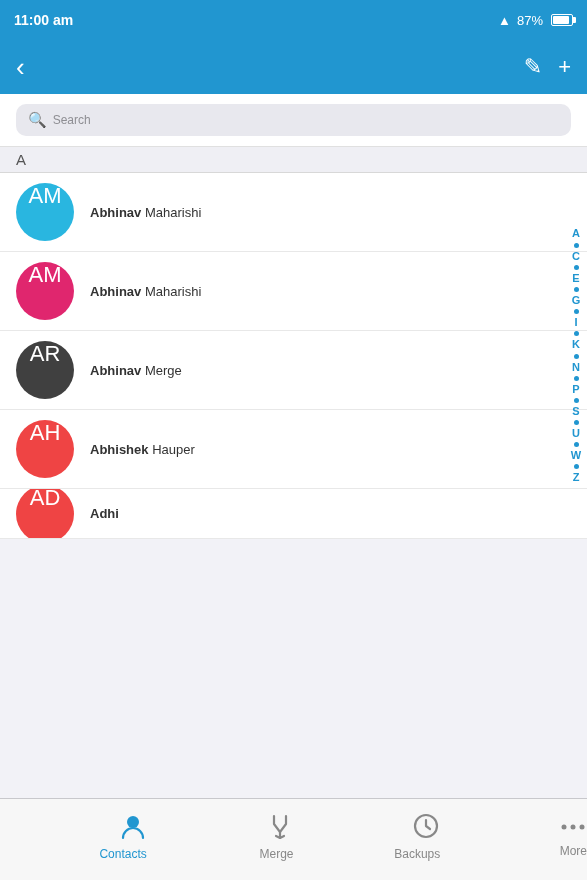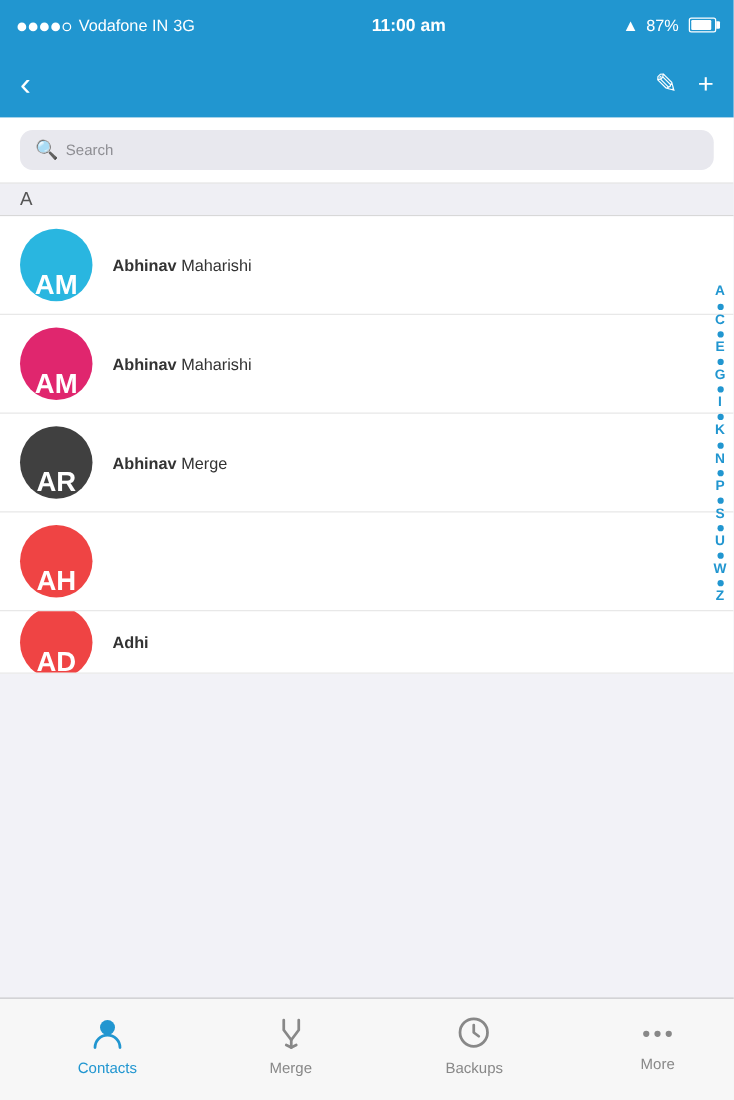--- a/index.html
+++ b/index.html
@@ -75,22 +75,22 @@
       align-items: center;
       padding: 10px 16px;
       border-bottom: 1px solid #e8e8e8;
       cursor: pointer;
       position: relative;
     }
     .contact-item:last-child { border-bottom: none; }
 
     .avatar {
       width: 58px; height: 58px; border-radius: 50%;
-      display: flex; align-items: flex-end; justify-content: center;
-      font-size: 22px; font-weight: 700; color: white;
+      display: flex; align-items: flex-start; justify-content: center;
+      font-size: 22px; font-weight: 400; color: white;
       flex-shrink: 0; margin-right: 16px;
     }
     .avatar-blue { background: #29b6e0; }
     .avatar-pink { background: #e0266e; }
     .avatar-cyan { background: #404040; }
     .avatar-teal { background: #ef4444; }
 
     .contact-name { font-size: 13px; color: #333; font-weight: 400; }
     .contact-name strong { font-weight: 700; }
 
@@ -136,21 +136,21 @@
       height: 82px;
       background: #f7f7f7;
       border-top: 1px solid #c8c8cc;
       display: flex;
       align-items: stretch;
     }
     .tab-item {
       flex: 1;
       display: flex;
       flex-direction: column;
-      align-items: center;
+      align-items: flex-end;
       justify-content: center;
       gap: 3px;
       cursor: pointer;
       padding-bottom: 6px;
       margin-left: 25px;
     }
     .tab-icon { font-size: 26px; line-height: 1; }
     .tab-label { font-size: 12px; }
     .tab-item.active .tab-label { color: #2196d0; }
     .tab-item.active .tab-icon { color: #2196d0; }
@@ -176,27 +176,20 @@
     }
     .battery-tip {
       position: absolute; right: -4px; top: 50%; transform: translateY(-50%);
       width: 3px; height: 6px; background: white; border-radius: 0 1px 1px 0;
     }
   </style>
 </head>
 <body>
 
 <div class="status-bar">
-  <div class="status-left">
-    <div class="status-dots">
-      <span></span><span></span><span></span><span></span><span class="empty"></span>
-    </div>
-    <span>Vodafone IN</span>
-    <span>3G</span>
-  </div>
   <div class="status-center">11:00 am</div>
   <div class="status-right">
     <span>▲</span>
     <span>87%</span>
     <div class="battery-icon">
       <div class="battery-fill"></div>
       <div class="battery-tip"></div>
     </div>
   </div>
 </div>
@@ -248,20 +241,23 @@
       </div>
       <span class="contact-name">
         <strong>Abhinav</strong> <span>Merge</span>
       </span>
     </div>
 
     <div class="contact-item">
       <div class="avatar avatar-teal">
         <span>AH</span>
       </div>
+      <span class="contact-name">
+        <strong>Abhishek</strong> <span>Hauper</span>
+      </span>
     </div>
 
     <div class="contact-item partial">
       <div class="avatar avatar-teal">
         <span>AD</span>
       </div>
       <span class="contact-name">
         <strong>Adhi</strong>
       </span>
     </div>

